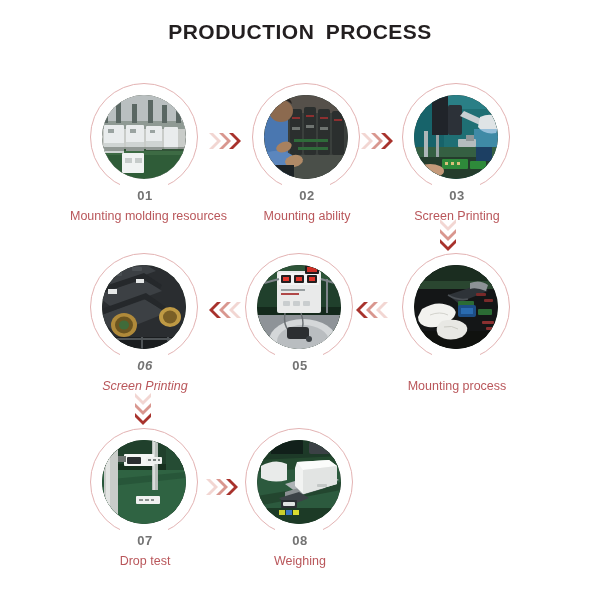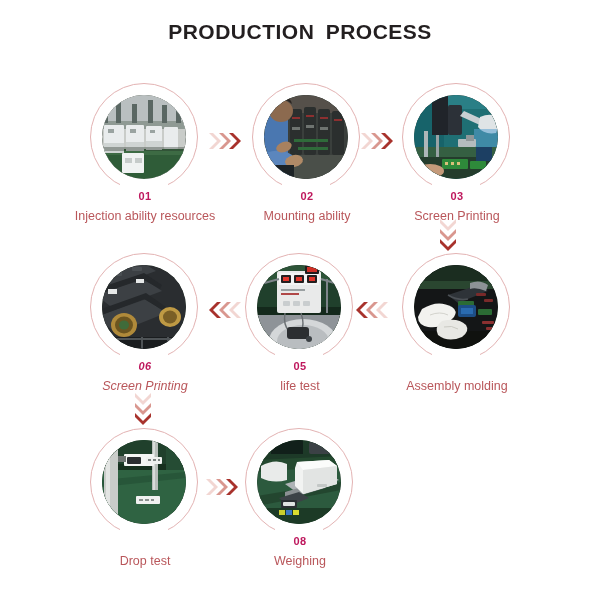--- a/index.html
+++ b/index.html
@@ -79,23 +79,23 @@
     background: #2d3a2f;
   }
   .photo svg { display: block; }
 
   .num {
     position: absolute;
     left: 0;
     bottom: -11px;
     width: 110px;
     text-align: center;
-    font-size: 11px;
+    font-size: 13px;
     font-weight: bold;
-    color: #be185d;
+    color: #737373;
     letter-spacing: 0.5px;
     line-height: 16px;
   }
   .caption {
     margin-top: 16px;
     font-size: 12.5px;
     color: #b9565a;
     line-height: 15px;
     white-space: nowrap;
   }
@@ -177,21 +177,21 @@
             <g fill="#1f2b22">
               <rect x="0" y="52" width="84" height="4" opacity="0.35"></rect>
             </g>
           </g>
         </svg>
       </div>
       <div class="ring"></div>
       <div class="ring-gap"></div>
       <div class="num">01</div>
     </div>
-    <div class="caption">Injection ability resources</div>
+    <div class="caption">Mounting molding resources</div>
   </div>
 
   <div class="step" id="step-2">
     <div class="circle-wrap">
       <div class="photo">
         <svg width="84" height="84" viewBox="0 0 84 84">
           <defs>
               <clipPath id="c2">
                 <circle cx="42" cy="42" r="42"></circle>
               </clipPath>
@@ -381,21 +381,20 @@
               <line x1="64" y1="14" x2="84" y2="20"></line>
               <line x1="70" y1="14" x2="70" y2="48"></line>
             </g>
           </g>
         </svg>
       </div>
       <div class="ring"></div>
       <div class="ring-gap"></div>
       <div class="num">05</div>
     </div>
-    <div class="caption">life test</div>
   </div>
 
   <div class="step" id="step-4">
     <div class="circle-wrap">
       <div class="photo">
         <svg width="84" height="84" viewBox="0 0 84 84">
           <defs>
               <clipPath id="c4">
                 <circle cx="42" cy="42" r="42"></circle>
               </clipPath>
@@ -427,21 +426,21 @@
             </g>
             <g stroke="#4b5055" stroke-width="1.6" fill="none">
               <path d="M34,30 q10,6 20,4"></path>
             </g>
           </g>
         </svg>
       </div>
       <div class="ring"></div>
       <div class="ring-gap"></div>
     </div>
-    <div class="caption">Assembly molding</div>
+    <div class="caption">Mounting process</div>
   </div>
 
   <div class="step" id="step-7">
     <div class="circle-wrap">
       <div class="photo">
         <svg width="84" height="84" viewBox="0 0 84 84">
           <defs>
               <clipPath id="c7">
                 <circle cx="42" cy="42" r="42"></circle>
               </clipPath>
@@ -471,20 +470,21 @@
               <rect x="43" y="59" width="4" height="2"></rect>
               <rect x="49" y="59" width="3" height="2"></rect>
             </g>
             <rect x="16" y="16" width="8" height="6" fill="#6f7573"></rect>
             <rect x="64" y="0" width="20" height="30" fill="#254c34"></rect>
           </g>
         </svg>
       </div>
       <div class="ring"></div>
       <div class="ring-gap"></div>
+      <div class="num">07</div>
     </div>
     <div class="caption">Drop test</div>
   </div>
 
   <div class="step" id="step-8">
     <div class="circle-wrap">
       <div class="photo">
         <svg width="84" height="84" viewBox="0 0 84 84">
           <defs>
               <clipPath id="c8">

